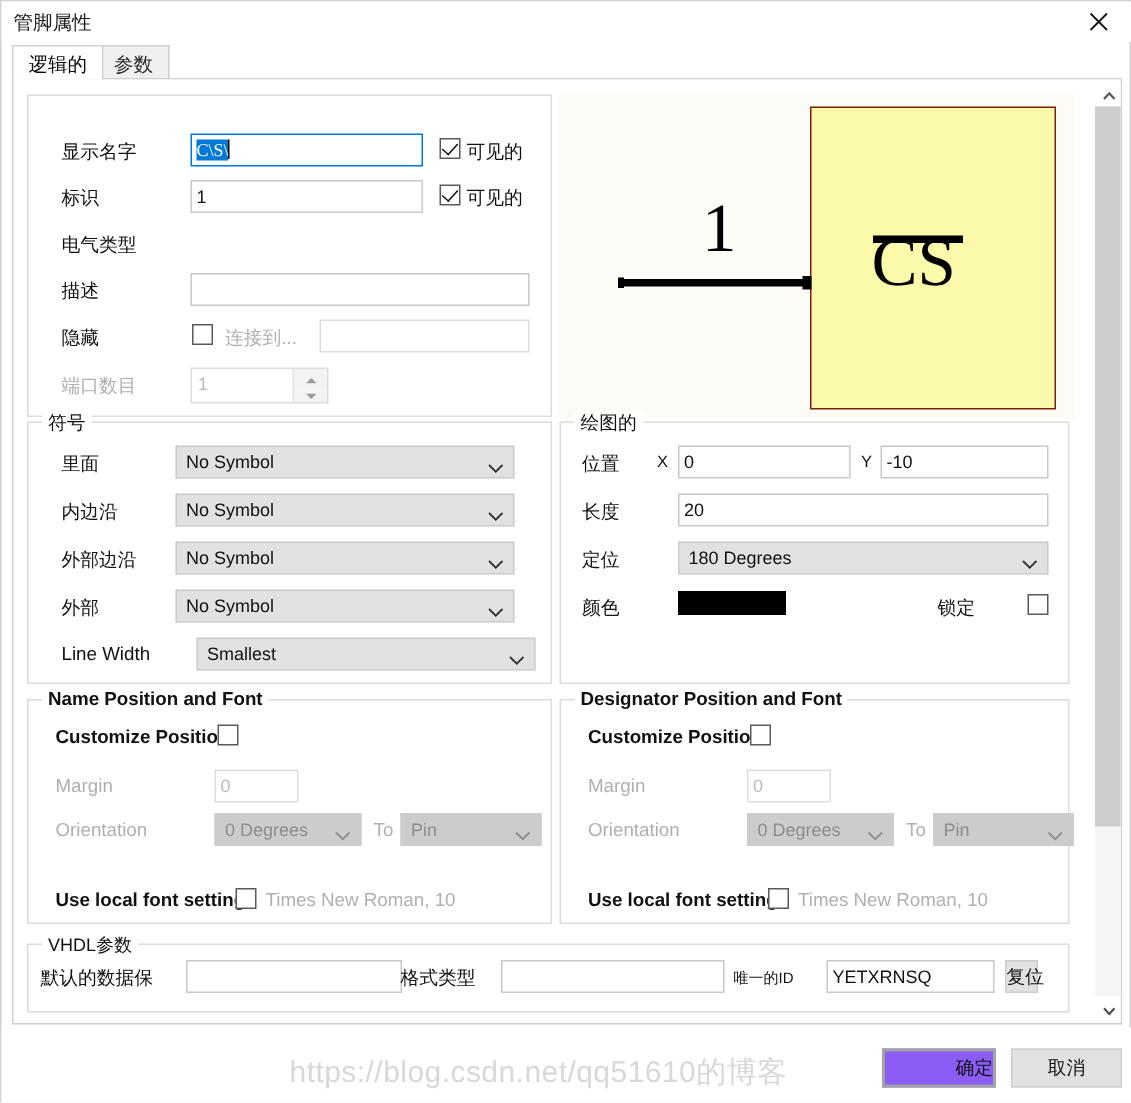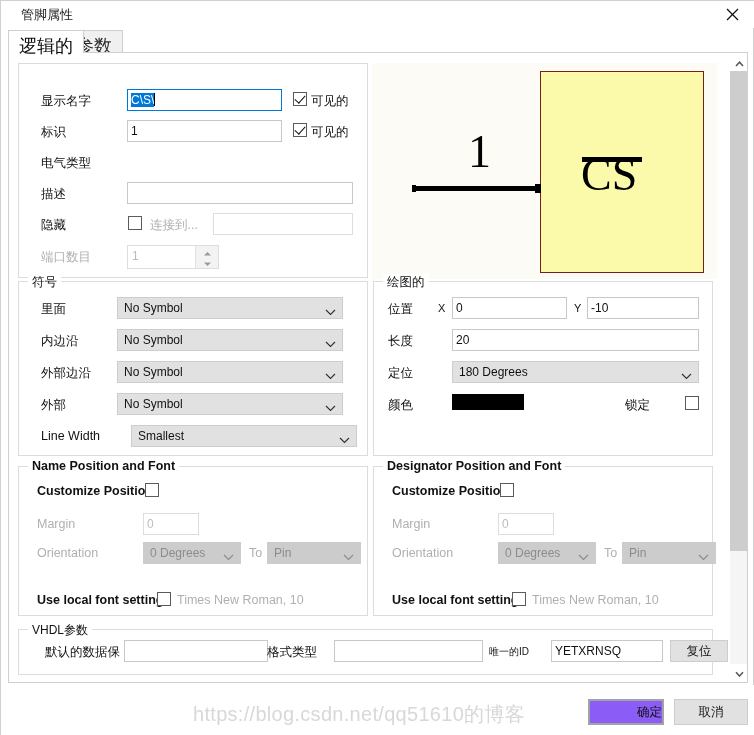--- a/index.html
+++ b/index.html
@@ -29,21 +29,20 @@
     left: 0; top: 0;
     width: 754px; height: 27px;
     background: #ffffff;
   }
   .titlebar-text {
     position: absolute;
     left: 8px; top: 5px;
     font-size: 13px;
     color: #1a1a1a;
     white-space: nowrap;
-    margin-left: 12px;
   }
   .close-btn {
     position: absolute;
     right: 0; top: 0;
     width: 46px; height: 27px;
     display: flex; align-items: center; justify-content: center;
     cursor: pointer;
   }
   .close-btn svg { display: block; }
 
@@ -52,21 +51,21 @@
     position: absolute;
     left: 7px; top: 29px;
     width: 740px; height: 23px;
   }
   .tab {
     position: absolute;
     top: 0;
     height: 23px;
     box-sizing: border-box;
     padding: 3px 10px 0 10px;
-    font-size: 18px;
+    font-size: 13px;
     border: 1px solid #cfcfcf;
     border-bottom: none;
     cursor: pointer;
     white-space: nowrap;
   }
   .tab.active {
     background: #ffffff;
     color: #0a0a0a;
     z-index: 3;
   }
@@ -181,20 +180,21 @@
     border: 1px solid #0078d7;
   }
   .txt.disabled {
     background: #ffffff;
     color: #bcbcbc;
     border-color: #dddddd;
   }
   .txt .sel {
     background: #0078d7;
     color: #ffffff;
+    font-family: Liberation Serif, serif;
   }
   .txt .caret {
     display: inline-block;
     width: 1px;
     height: 13px;
     background: #000;
     vertical-align: -2px;
   }
 
   .combo {
@@ -582,30 +582,30 @@
       </div>
 
       <div class="lbl bold" style="left:18px; top:126px;">Use local font setting</div>
       <div class="chk" style="left:138px; top:125px;"></div>
       <div class="lbl dim" style="left:158px; top:126px;">Times New Roman, 10</div>
     </div>
 
     <div class="group" style="left:9px; top:576px; width:695px; height:46px;">
       <div class="group-title" style="font-size:12px;">VHDL参数</div>
 
-      <div class="lbl" style="left:26px; top:14px;">默认的数据保</div>
+      <div class="lbl" style="left:8px; top:14px;">默认的数据保</div>
       <div class="txt" style="left:105px; top:10px; width:144px;"><span></span></div>
 
       <div class="lbl" style="left:248px; top:14px;">格式类型</div>
       <div class="txt" style="left:315px; top:10px; width:149px;"><span></span></div>
 
       <div class="lbl" style="left:470px; top:15px; font-size:10px;">唯一的ID</div>
       <div class="txt" style="left:532px; top:10px; width:112px;"><span>YETXRNSQ</span></div>
 
-      <div class="btn" style="left:651px; top:10px; width:58px; height:22px; line-height:20px;"><span>复位</span></div>
+      <div class="btn" style="left:651px; top:10px; width:22px; height:22px; line-height:20px;"><span>复位</span></div>
     </div>
 
     <div class="scrollbar">
       <div class="sb-arrow up">
         <span>
           <svg width="9" height="6" viewBox="0 0 9 6">
               <polyline points="1,5 4.5,1.2 8,5" fill="none" stroke="#555" stroke-width="1.5"></polyline>
             </svg>
         </span>
       </div>

